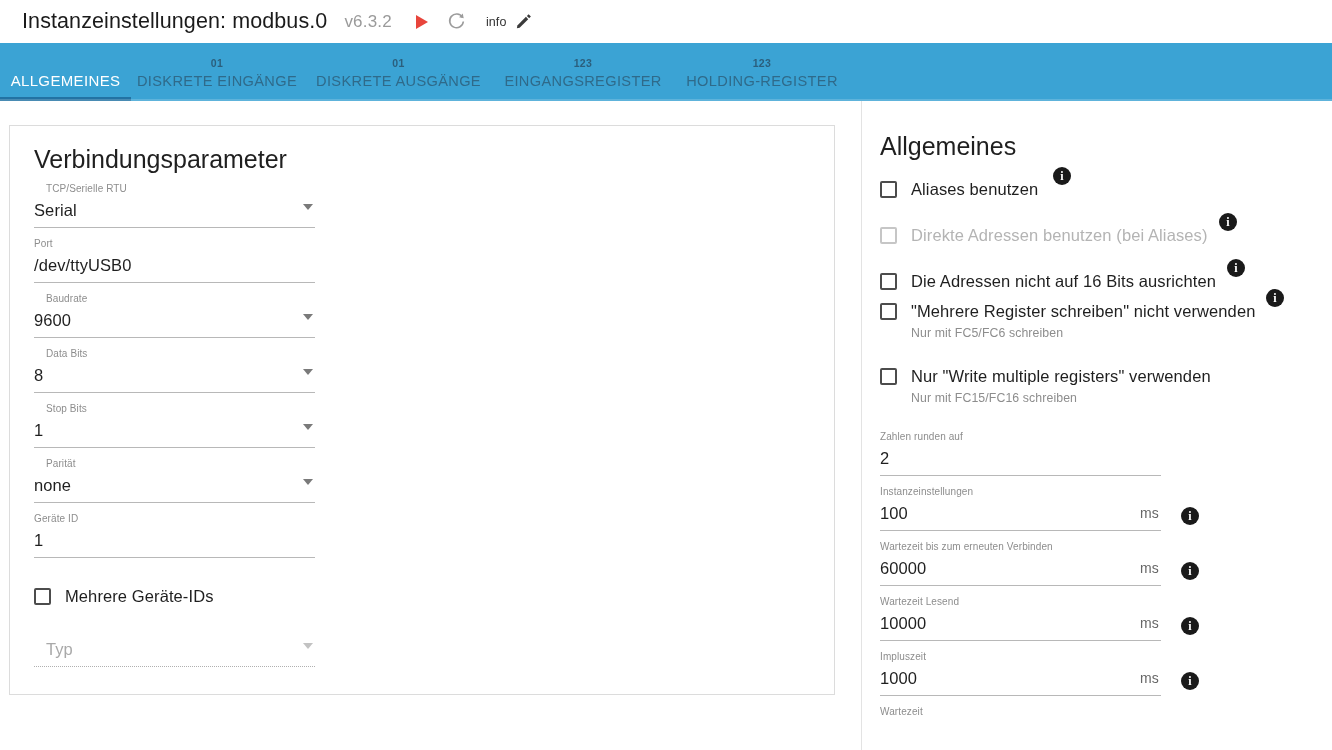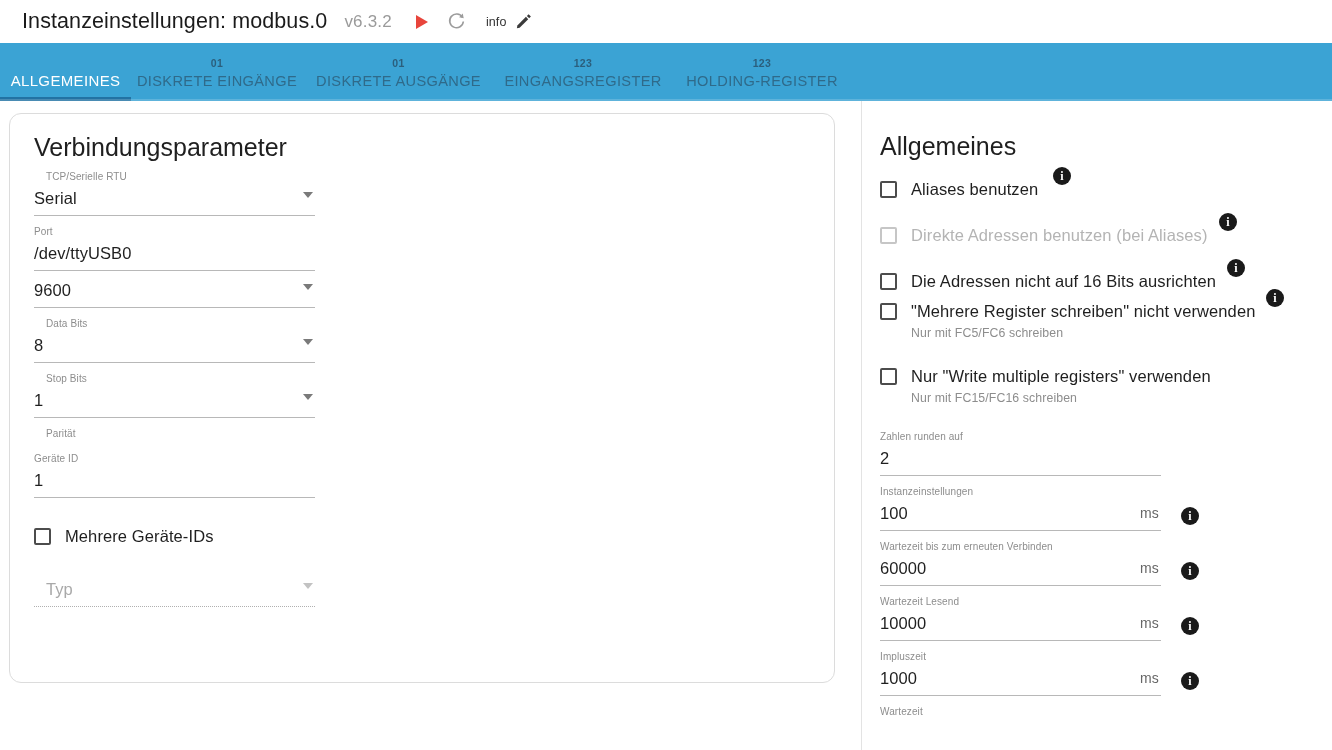--- a/index.html
+++ b/index.html
@@ -110,24 +110,24 @@
   
   .body-wrap {
     position: relative;
     height: 649px;
     background: #ffffff;
   }
 
   
   .left-card {
     position: absolute;
-    left: 9px; top: 12px;
+    left: 9px; top: 24px;
     width: 826px; height: 570px;
     border: 1px solid #dcdcdc;
-    border-radius: 12px;
+    border-radius: 0;
     background: #fff;
     padding: 18px 24px 0 24px;
   }
   .panel-heading {
     font-size: 25px;
     font-weight: 400;
     color: #1f1f1f;
     line-height: 30px;
     margin-bottom: 6px;
   }
@@ -327,20 +327,21 @@
       </div>
 
       <div class="field fw-left" style="margin-top:7px">
         <div class="field-label flush">Port</div>
         <div class="field-line">
           <div class="field-value">/dev/ttyUSB0</div>
         </div>
       </div>
 
       <div class="field fw-left" style="margin-top:7px">
+        <div class="field-label">Baudrate</div>
         <div class="field-line">
           <div class="field-value">9600</div>
           <div class="caret"></div>
         </div>
       </div>
 
       <div class="field fw-left" style="margin-top:7px">
         <div class="field-label">Data Bits</div>
         <div class="field-line">
           <div class="field-value">8</div>
@@ -351,20 +352,24 @@
       <div class="field fw-left" style="margin-top:7px">
         <div class="field-label">Stop Bits</div>
         <div class="field-line">
           <div class="field-value">1</div>
           <div class="caret"></div>
         </div>
       </div>
 
       <div class="field fw-left" style="margin-top:7px">
         <div class="field-label">Parität</div>
+        <div class="field-line">
+          <div class="field-value">none</div>
+          <div class="caret"></div>
+        </div>
       </div>
 
       <div class="field fw-left" style="margin-top:7px">
         <div class="field-label flush">Geräte ID</div>
         <div class="field-line">
           <div class="field-value">1</div>
         </div>
       </div>
 
       <div class="cb-row" style="margin-top:28px">

